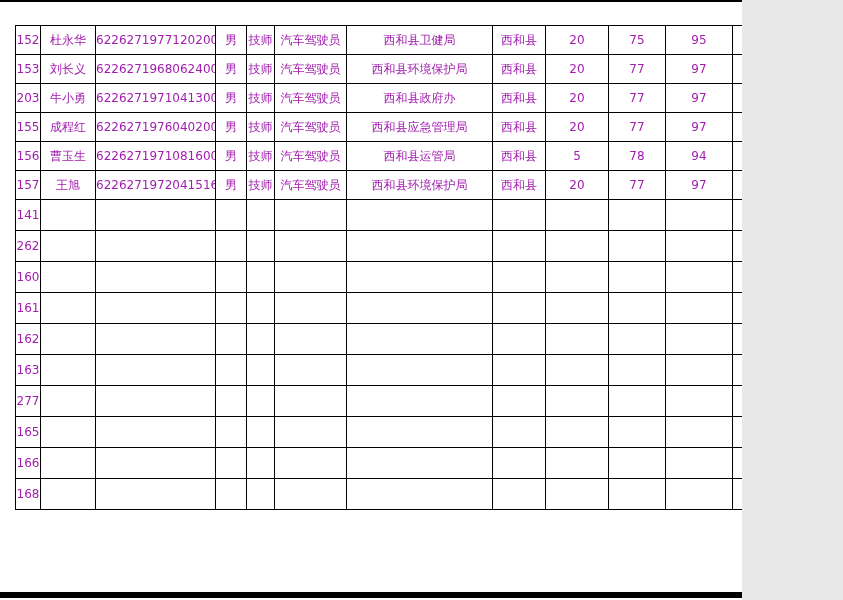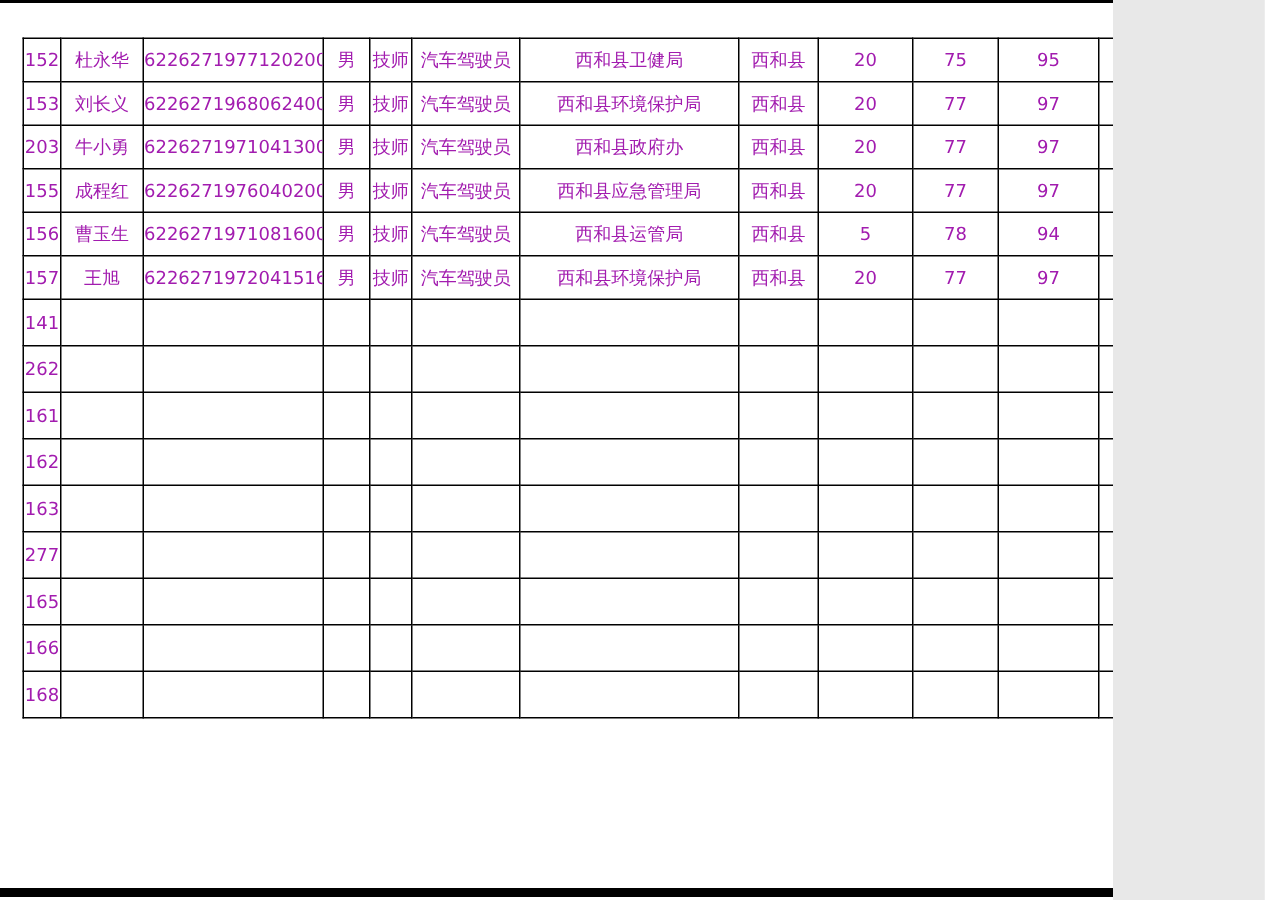--- a/index.html
+++ b/index.html
@@ -169,20 +169,34 @@
           <td class="c-title"></td>
           <td class="c-job"></td>
           <td class="c-unit"></td>
           <td class="c-county"></td>
           <td class="c-score1"></td>
           <td class="c-score2"></td>
           <td class="c-score3"></td>
           <td class="c-extra"></td>
         </tr>
         <tr class="r-empty">
+          <td class="c-no">160</td>
+          <td class="c-name"></td>
+          <td class="c-id"></td>
+          <td class="c-gender"></td>
+          <td class="c-title"></td>
+          <td class="c-job"></td>
+          <td class="c-unit"></td>
+          <td class="c-county"></td>
+          <td class="c-score1"></td>
+          <td class="c-score2"></td>
+          <td class="c-score3"></td>
+          <td class="c-extra"></td>
+        </tr>
+        <tr class="r-empty">
           <td class="c-no">161</td>
           <td class="c-name"></td>
           <td class="c-id"></td>
           <td class="c-gender"></td>
           <td class="c-title"></td>
           <td class="c-job"></td>
           <td class="c-unit"></td>
           <td class="c-county"></td>
           <td class="c-score1"></td>
           <td class="c-score2"></td>

